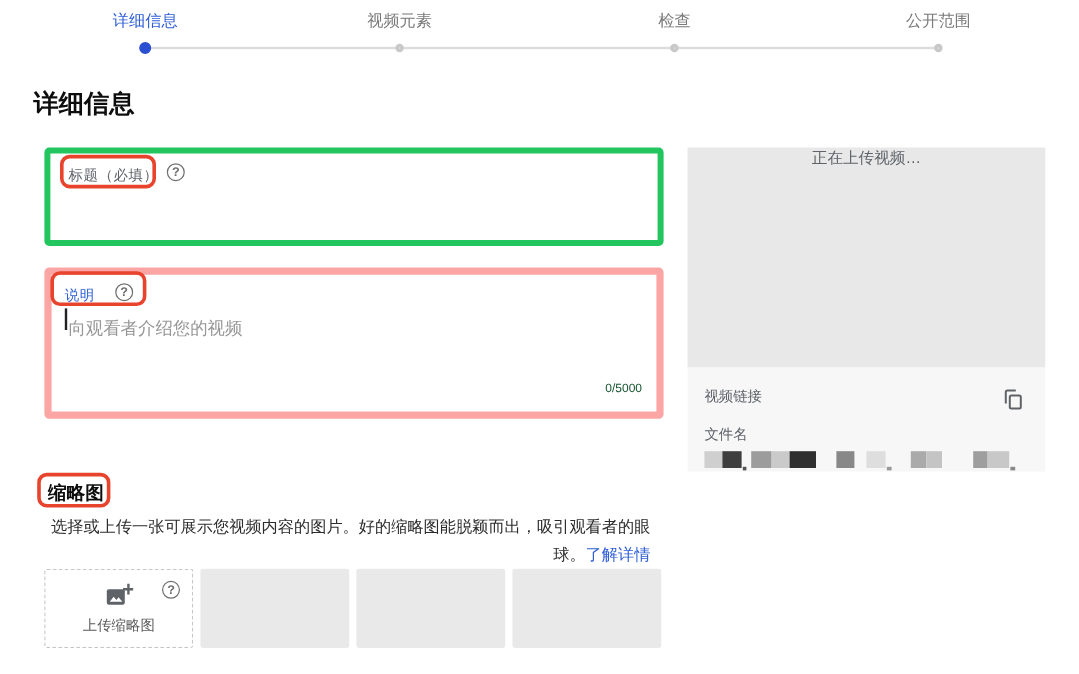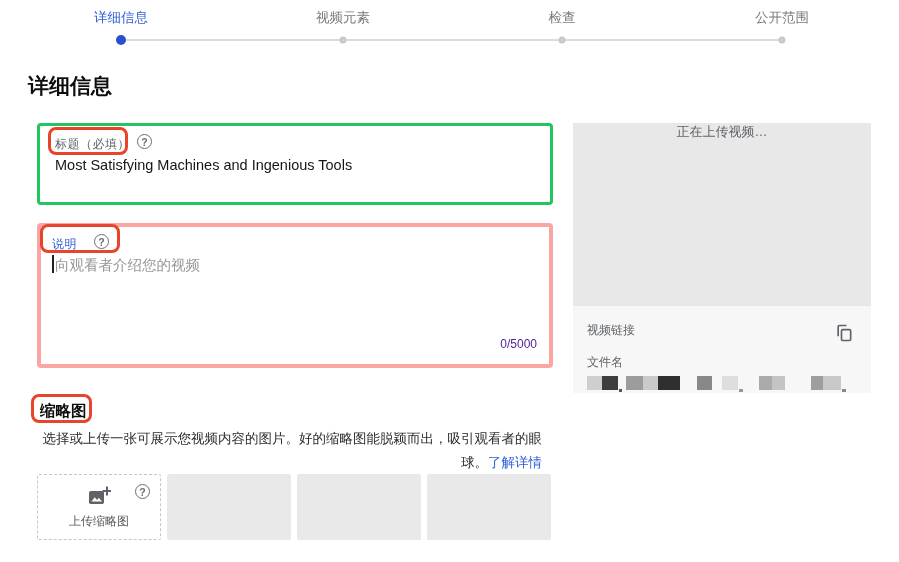--- a/index.html
+++ b/index.html
@@ -7,35 +7,35 @@
   body { font-family:"Liberation Sans","DejaVu Sans",sans-serif; }
   .screen { position:relative; width:899px; height:562px; background:#fff; overflow:hidden;padding-left:30px; }
 
   
   .step-track { position:absolute; left:121px; top:39px; width:661px; height:2px; background:#dcdcdc; }
   .step-label { position:absolute; top:9px; transform:translateX(-50%); font-size:13.5px; color:#7a7a7a; font-weight:500; white-space:nowrap; cursor:pointer; }
   .step-label.active { color:#2f5ed6; }
   .step-circle { position:absolute; top:40px; transform:translate(-50%,-50%); background:#fff; border-radius:50%; cursor:pointer; }
   .step-circle.active { width:9px; height:9px; border:5px solid #2a4fd0; }
   .step-circle.idle { width:7px; height:7px; border:3px solid #c8c8c8; }
-  .sx1{left:121px;} .sx2{left:343px;} .sx3{left:562px;} .sx4{left:782px;}
+  .sx1{left:121px;} .sx2{left:333px;} .sx3{left:562px;} .sx4{left:782px;}
 
   
   .page-title { position:absolute; left:28px; top:72px; font-size:21px; font-weight:bold; color:#0d0d0d; }
 
   
   .field-box { position:absolute; left:37px; width:516px; background:#fff; border-radius:4px; }
-  .title-box { top:123px; height:82px; border:3px solid #22c55e;text-align:center; }
-  .desc-box  { top:223px; height:145px; border:4px solid #fca5a5; }
+  .title-box { top:123px; height:82px; border:5px solid #22c55e;text-align:center; }
+  .desc-box  { top:223px; height:126px; border:6px solid #fca5a5; }
   .field-label { position:absolute; font-size:12px; color:#5f6368; letter-spacing:.5px; white-space:nowrap; }
   .field-label.blue { color:#3060d5; }
   .title-value { position:absolute; left:15px; top:31px; font-size:14.5px; color:#161616; white-space:nowrap; }
-  .placeholder { position:absolute; left:14px; top:29px; font-size:14.5px; color:#979797; }
+  .placeholder { position:absolute; left:14px; top:35px; font-size:14.5px; color:#979797; }
   .text-cursor { position:absolute; left:11px; top:28px; width:1.5px; height:18px; background:#222; }
-  .char-counter { position:absolute; right:12px; bottom:13px; font-size:12px; color:#4c1d95; }
+  .char-counter { position:absolute; right:12px; bottom:13px; font-size:10px; color:#14532d; }
 
   .qmark { position:absolute; display:flex; align-items:center; justify-content:center;
            width:15px; height:15px; border:1.5px solid #6d6d6d; border-radius:50%;
            font-size:10.5px; font-weight:bold; color:#6d6d6d; background:transparent; cursor:pointer; }
 
   
   .red-ring { position:absolute; border:3px solid #e8432c; border-radius:8px; pointer-events:none; }
   .ring-title { left:8px; top:1px; width:80px; height:28px; }
   .ring-desc  { left:-1px; top:-3px; width:80px; height:29px; }
   .ring-thumb { position:absolute; left:31px; top:394px; width:61px; height:29px; }
@@ -80,21 +80,20 @@
     <span class="step-circle idle sx3"></span>
     <span class="step-circle idle sx4"></span>
   </div>
 
   <h1 class="page-title">详细信息</h1>
 
   <div class="field-box title-box">
     <span class="field-label" style="left:15px; top:10px;">标题（必填）</span>
     <span class="red-ring ring-title"></span>
     <span class="qmark" style="left:97px; top:8px;">?</span>
-    <div class="title-value">Most Satisfying Machines and Ingenious Tools</div>
   </div>
 
   <div class="field-box desc-box">
     <span class="field-label blue" style="left:11px; top:9px;">说明</span>
     <span class="red-ring ring-desc"></span>
     <span class="qmark" style="left:53px; top:7px;">?</span>
     <span class="text-cursor"></span>
     <div class="placeholder">向观看者介绍您的视频</div>
     <div class="char-counter">0/5000</div>
   </div>

